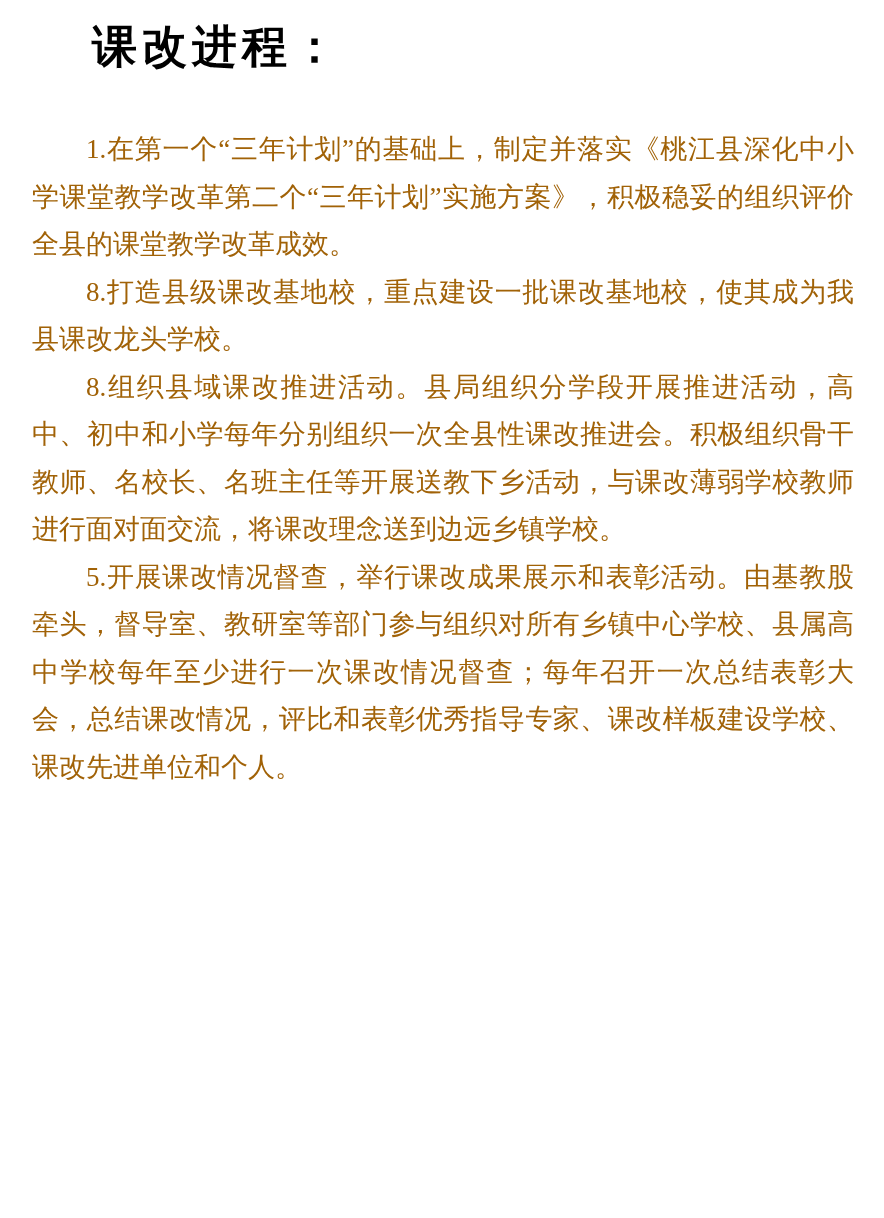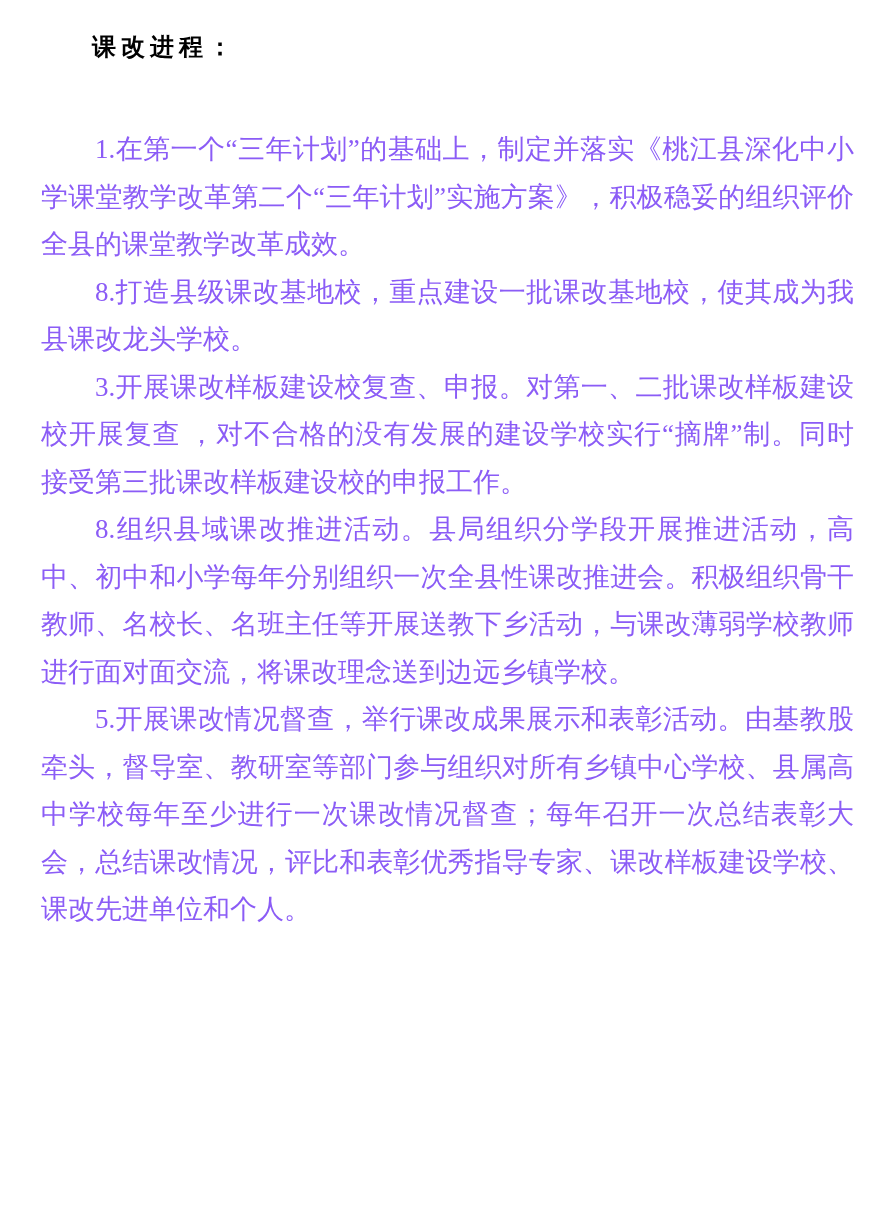--- a/index.html
+++ b/index.html
@@ -16,48 +16,46 @@
   .page {
     box-sizing: border-box;
     width: 884px;
     height: 1218px;
     background: #ffffff;
     padding: 24px 30px 0 32px;
     color: #141414;
   }
   .doc-title {
     margin: 0 0 0 60px;
-    font-size: 24px;
+    font-size: 45px;
     line-height: 46px;
     font-weight: 700;
     letter-spacing: 5px;
     color: #000000;
   }
   .doc-body {
     margin-top: 56px;
     font-size: 27px;
     line-height: 47.5px;
     text-align: justify;
     text-justify: inter-ideograph;
-    color: #8b5cf6;
-    margin-left: 9px;
+    color: #a16207;
   }
   .doc-body p {
     margin: 0;
     padding: 0;
     text-indent: 2em;
     word-break: break-all;
   }
 </style>
 </head>
 <body>
 
 <div class="page">
   <h1 class="doc-title">课改进程：</h1>
 
   <div class="doc-body">
     <p>1.在第一个“三年计划”的基础上，制定并落实《桃江县深化中小学课堂教学改革第二个“三年计划”实施方案》，积极稳妥的组织评价全县的课堂教学改革成效。</p>
     <p>8.打造县级课改基地校，重点建设一批课改基地校，使其成为我县课改龙头学校。</p>
-    <p>3.开展课改样板建设校复查、申报。对第一、二批课改样板建设校开展复查 ，对不合格的没有发展的建设学校实行“摘牌”制。同时接受第三批课改样板建设校的申报工作。</p>
     <p>8.组织县域课改推进活动。县局组织分学段开展推进活动，高中、初中和小学每年分别组织一次全县性课改推进会。积极组织骨干教师、名校长、名班主任等开展送教下乡活动，与课改薄弱学校教师进行面对面交流，将课改理念送到边远乡镇学校。</p>
     <p>5.开展课改情况督查，举行课改成果展示和表彰活动。由基教股牵头，督导室、教研室等部门参与组织对所有乡镇中心学校、县属高中学校每年至少进行一次课改情况督查；每年召开一次总结表彰大会，总结课改情况，评比和表彰优秀指导专家、课改样板建设学校、课改先进单位和个人。</p>
   </div>
 </div>
 
 </body></html>

